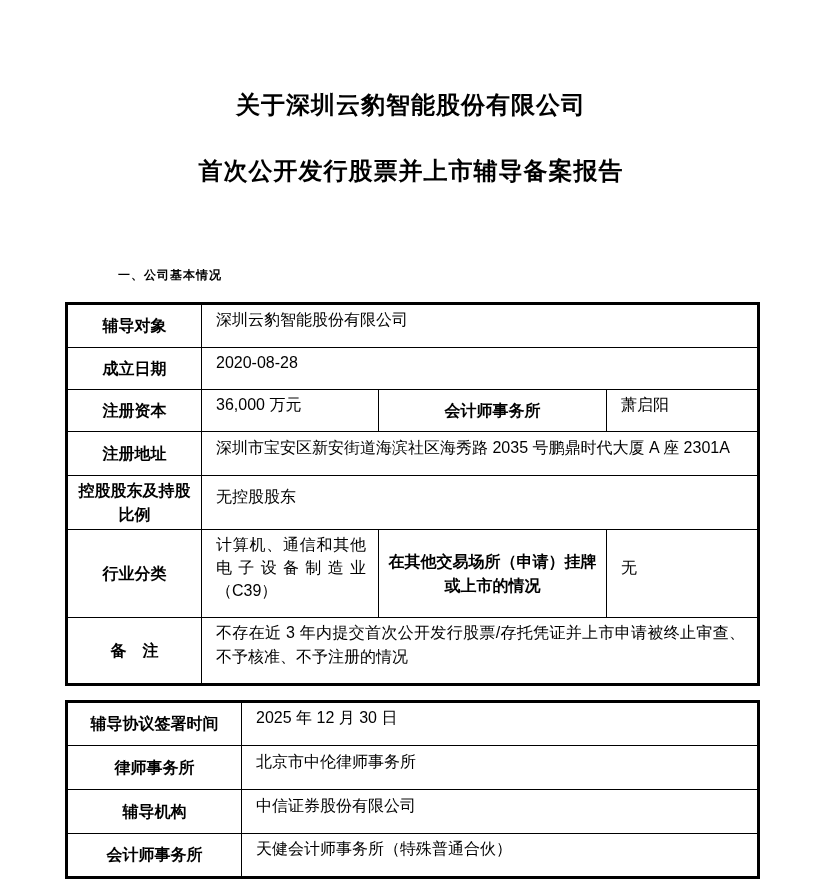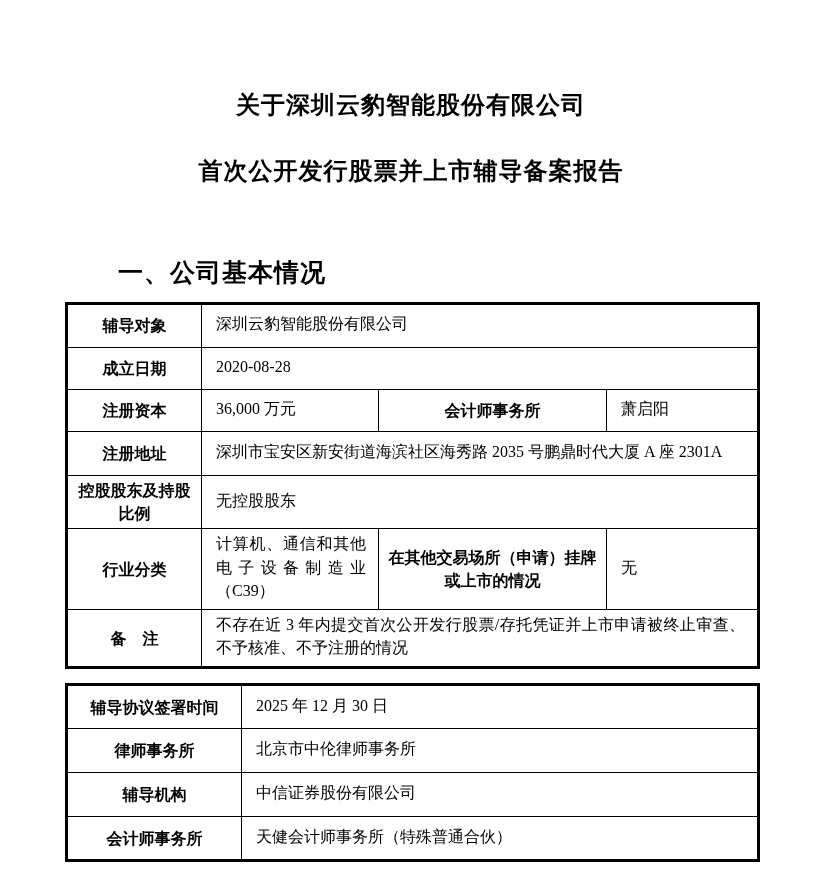--- a/index.html
+++ b/index.html
@@ -23,23 +23,23 @@
     text-align: center;
     font-family: "Liberation Sans", "DejaVu Sans", sans-serif;
     font-weight: bold;
     font-size: 24px;
     line-height: 26px;
     letter-spacing: 1px;
   }
   .doc-title.line1 { margin-top: 92px; }
   .doc-title.line2 { margin-top: 40px; }
   .section-heading {
-    font-family: Liberation Mono, monospace;
+    font-family: Liberation Serif, serif;
     font-weight: bold;
-    font-size: 25px;
+    font-size: 12px;
     line-height: 22px;
     padding-left: 53px;
     letter-spacing: 1px;
   }
   .section-heading.first { margin-top: 80px; }
   .section-heading.second { margin-top: 30px; }
   table.info-table {
     margin-top: 16px;
     width: 692px;
     border-collapse: collapse;
@@ -53,23 +53,23 @@
     font-size: 16px;
   }
   td.lbl {
     font-family: "Liberation Sans", "DejaVu Sans", sans-serif;
     font-weight: bold;
     text-align: center;
     line-height: 1.45;
     padding: 3px 6px;
   }
   td.val {
-    font-family: Liberation Serif, serif;
+    font-family: Liberation Sans, sans-serif;
     text-align: left;
-    padding: 3px 12px 7px 14px;
+    padding: 3px 12px 15px 14px;
     line-height: 1.45;
   }
   td.val.justify { text-align: justify; }
   
   tr.h44 { height: 44px; }
   tr.h42 { height: 42px; }
   tr.h64 { height: 64px; }
   tr.h50 { height: 50px; }
 </style>
 </head>

